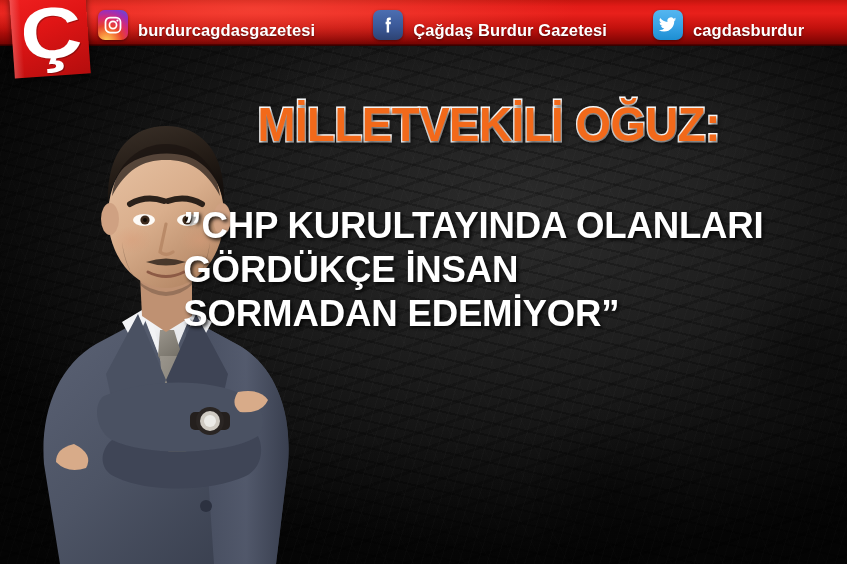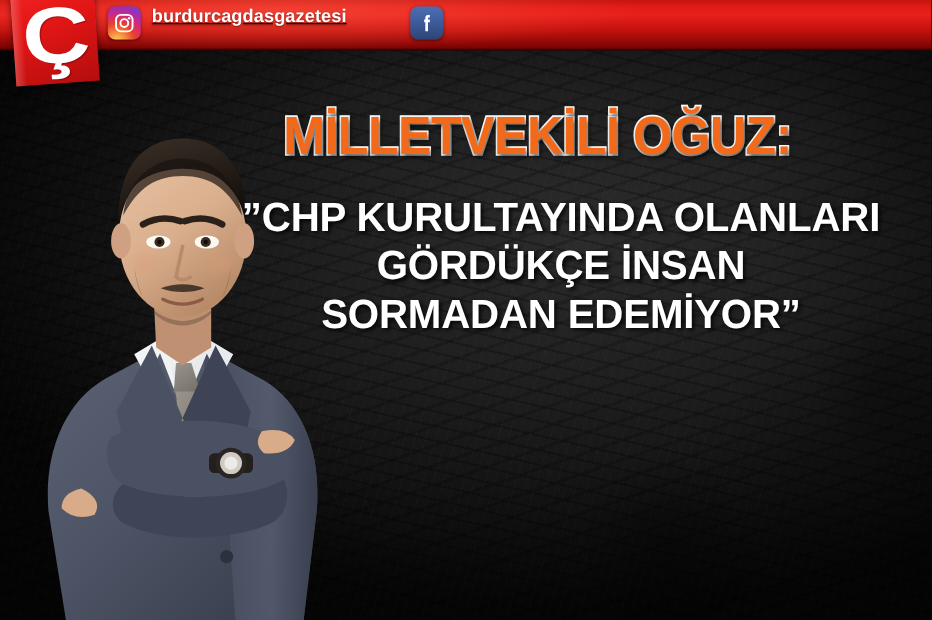--- a/index.html
+++ b/index.html
@@ -89,23 +89,22 @@
     text-shadow:1px 1px 0 rgba(0,0,0,.25);
   }
 
   
   .socials{
     position:absolute; left:98px; top:0; height:45px;
     display:flex; align-items:center; gap:0;
     z-index:25;
   }
   .social{
-    display:flex; align-items:flex-start;
+    display:flex; align-items:flex-end;
     height:34px;
-    text-decoration:underline;
   }
   .social-icon{
     width:30px; height:30px; border-radius:7px;
     position:relative; flex:0 0 auto;
     box-shadow:0 1px 3px rgba(0,0,0,.45);
     display:flex; align-items:center; justify-content:center;
   }
   .ig{
     background:
       radial-gradient(circle at 28% 105%, #fdd35c 0%, #f7893c 22%, #e8412e 42%, #d62976 62%, #962fbf 82%, #4f5bd5 100%);
@@ -153,24 +152,24 @@
     -webkit-text-stroke:3px #ffffff;
     paint-order:stroke fill;
     text-shadow:
       0 0 2px rgba(255,255,255,.45),
       2px 3px 5px rgba(0,0,0,.75);
     white-space:nowrap;
   }
 
   
   .quote{
-    position:absolute; left:180px; top:176px;
+    position:absolute; left:180px; top:204px;
     width:660px;
     z-index:18;
-    text-align:center;
+    text-align:left;
   }
   .quote-line{
     font-family:"Liberation Sans", sans-serif;
     font-weight:bold;
     color:#ffffff;
     font-size:37px;
     line-height:44px;
     letter-spacing:-0.2px;
     white-space:nowrap;
     text-shadow:2px 2px 4px rgba(0,0,0,.85);
@@ -306,24 +305,33 @@
       </div>
 
       <span class="gap-a"></span>
 
       <div class="social">
         <span class="social-icon fb">
           <svg width="20" height="22" viewBox="0 0 24 24">
             <path d="M15.4 8.2h-2.1V6.8c0-.7.5-.9.8-.9h1.2V3.1h-2c-2.3 0-2.9 1.7-2.9 2.8v2.3H9.1v2.9h1.3V21h2.9v-9.9h2l.1-2.9z" fill="#fff"></path>
           </svg>
         </span>
+        <span class="social-label">Çağdaş Burdur Gazetesi</span>
       </div>
 
       <span class="gap-b"></span>
 
+      <div class="social">
+        <span class="social-icon tw">
+          <svg width="21" height="21" viewBox="0 0 24 24">
+            <path d="M22 5.9c-.7.3-1.5.6-2.3.7.8-.5 1.5-1.3 1.8-2.3-.8.5-1.7.8-2.6 1a4 4 0 0 0-6.9 3.7A11.5 11.5 0 0 1 3.6 4.7a4 4 0 0 0 1.3 5.4c-.7 0-1.3-.2-1.8-.5a4 4 0 0 0 3.2 4c-.6.1-1.2.2-1.8.1a4 4 0 0 0 3.8 2.8A8.1 8.1 0 0 1 2 18.2a11.4 11.4 0 0 0 6.2 1.8c7.4 0 11.5-6.2 11.5-11.5v-.5c.8-.6 1.5-1.3 2.1-2.1z" fill="#fff"></path>
+          </svg>
+        </span>
+        <span class="social-label">cagdasburdur</span>
+      </div>
 
     </div>
   </div>
   <div class="topbar-underline"></div>
 
   <div class="logo">
     <div class="logo-plate"></div>
     <div class="logo-letter">Ç</div>
   </div>
 

